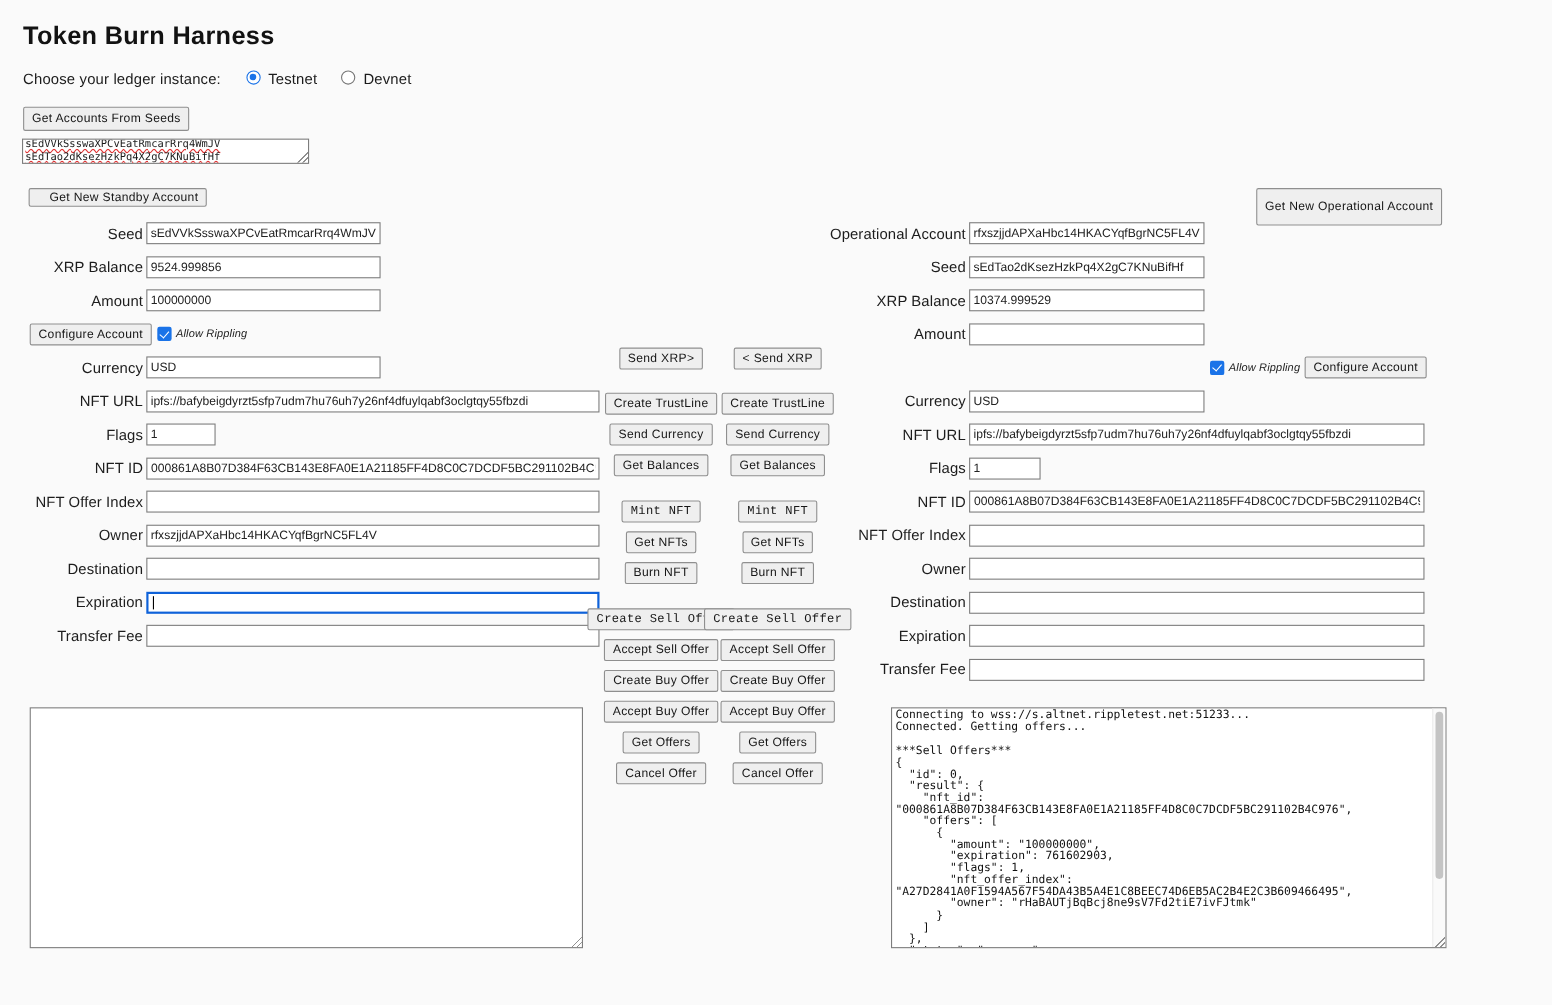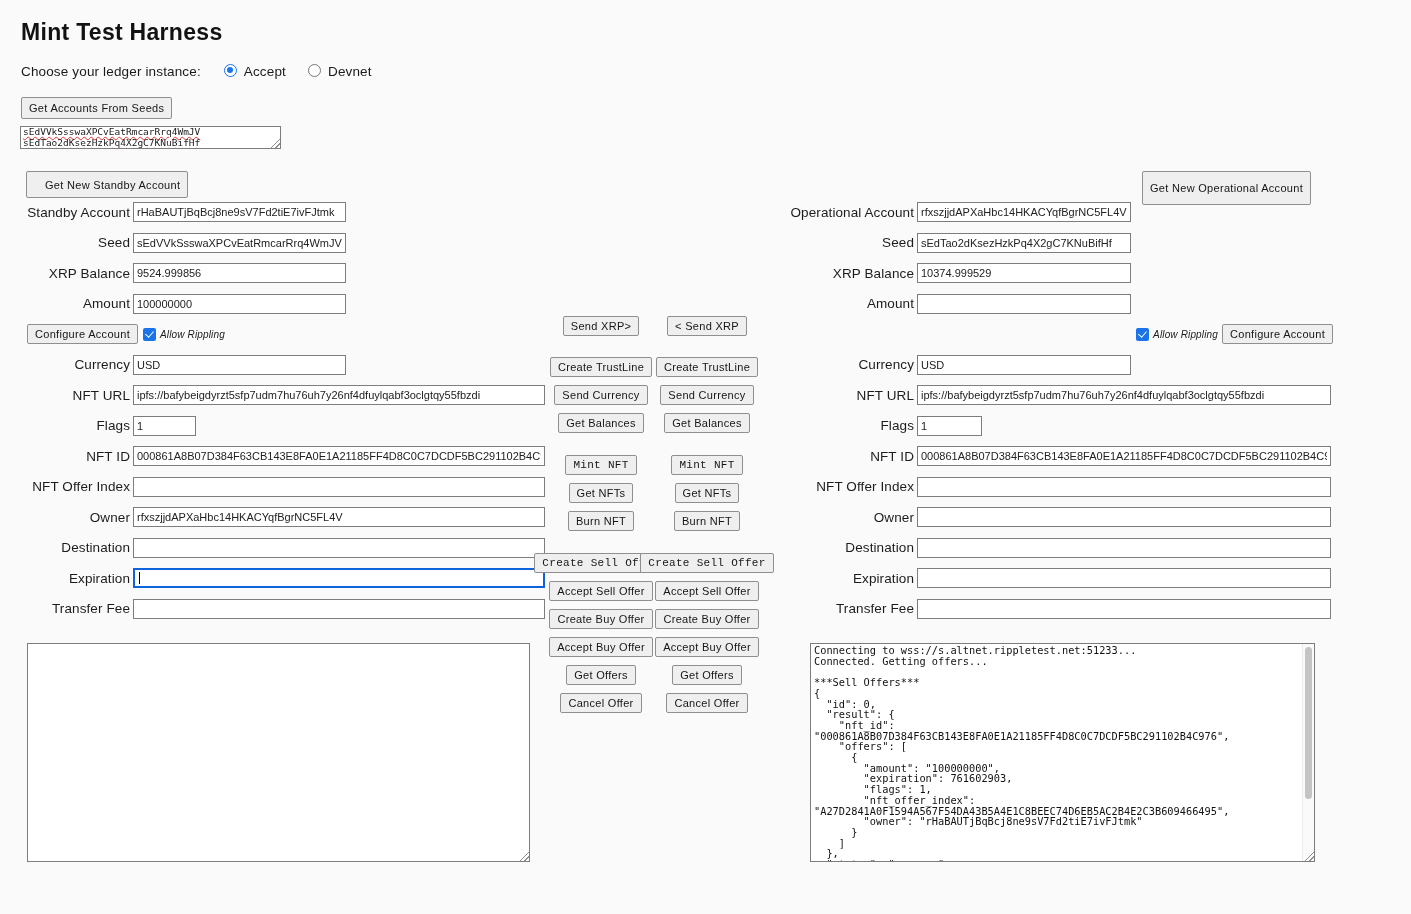--- a/index.html
+++ b/index.html
@@ -35,21 +35,21 @@
   #seeds-box div{
     text-decoration:underline wavy #e03131;text-decoration-thickness:1px;text-underline-offset:1px;
     white-space:nowrap;
   }
   
   .form-col{display:flex;flex-direction:column;}
   .frow{display:flex;align-items:center;height:20px;margin-bottom:10.5px;position:relative;}
   .flabel{font-size:13.5px;letter-spacing:.1px;color:#1c1c1c;text-align:right;white-space:nowrap;}
   #standby-form{left:19px;top:202px;}
   #standby-form .flabel{width:111px;margin-right:3px;}
-  #operational-form{left:776px;top:202px;width:557px;}
+  #operational-form{left:740px;top:202px;width:557px;}
   #operational-form .flabel{width:138px;margin-right:3px;}
   .inp{
     height:20px;box-sizing:border-box;background:#fff;border:1px solid #7d7d7d;border-radius:0;
     font-family:"Liberation Sans",sans-serif;font-size:11px;color:#222;padding:0 3px;outline:none;
   }
   .w-short{width:213px;}.w-long{width:412px;}.w-flags{width:63px;}
   .w-short-r{width:214px;}.w-long-r{width:414px;}.w-flags-r{width:65px;}
   .inp.focused{border:2px solid #0f62d9;}
   .caret{position:absolute;left:120px;top:4px;width:1px;height:12px;background:#000;}
   
@@ -86,46 +86,42 @@
   .sthumb{position:absolute;left:2px;top:3px;width:7px;height:152px;border-radius:4px;background:#c4c4c4;}
   .rhandle{position:absolute;width:11px;height:11px;
     background:linear-gradient(135deg,transparent 0 55%,#909090 55% 62%,transparent 62% 76%,#909090 76% 83%,transparent 83%);}
   
   #get-standby-btn{left:26px;top:171px;}
   #get-operational-btn{left:1142px;top:171px;}
 </style>
 </head>
 <body>
 
-<div class="abs" id="page-title">Mint Test Harness</div>
+<div class="abs" id="page-title">Token Burn Harness</div>
 
 <div class="abs" id="ledger-row">
   <span style="margin-right:23px;">Choose your ledger instance:</span>
   <span class="radio sel"></span>
-  <span class="rlabel" style="margin-right:22px;">Accept</span>
+  <span class="rlabel" style="margin-right:22px;">Testnet</span>
   <span class="radio unsel"></span>
   <span class="rlabel">Devnet</span>
 </div>
 
 <button class="abs btn-top" id="get-accounts-btn">Get Accounts From Seeds</button>
 
 <div class="abs" id="seeds-box">
   <div>sEdVVkSsswaXPCvEatRmcarRrq4WmJV</div>
   <div>sEdTao2dKsezHzkPq4X2gC7KNuBifHf</div>
   <div class="rhandle" style="right:0;bottom:0;"></div>
 </div>
 
-<button class="abs" id="get-standby-btn" style="height:27px;padding-left:18px;">Get New Standby Account</button>
+<button class="abs" id="get-standby-btn" style="height:17px;padding-left:18px;">Get New Standby Account</button>
 <button class="abs" id="get-operational-btn" style="height:34px;">Get New Operational Account</button>
 
 <div class="abs form-col" id="standby-form">
-  <div class="frow">
-    <label class="flabel">Standby Account</label>
-    <input class="inp w-short" value="rHaBAUTjBqBcj8ne9sV7Fd2tiE7ivFJtmk" style="">
-  </div>
   <div class="frow">
     <label class="flabel">Seed</label>
     <input class="inp w-short" value="sEdVVkSsswaXPCvEatRmcarRrq4WmJV" style="">
   </div>
   <div class="frow">
     <label class="flabel">XRP Balance</label>
     <input class="inp w-short" value="9524.999856" style="">
   </div>
   <div class="frow">
     <label class="flabel">Amount</label>

